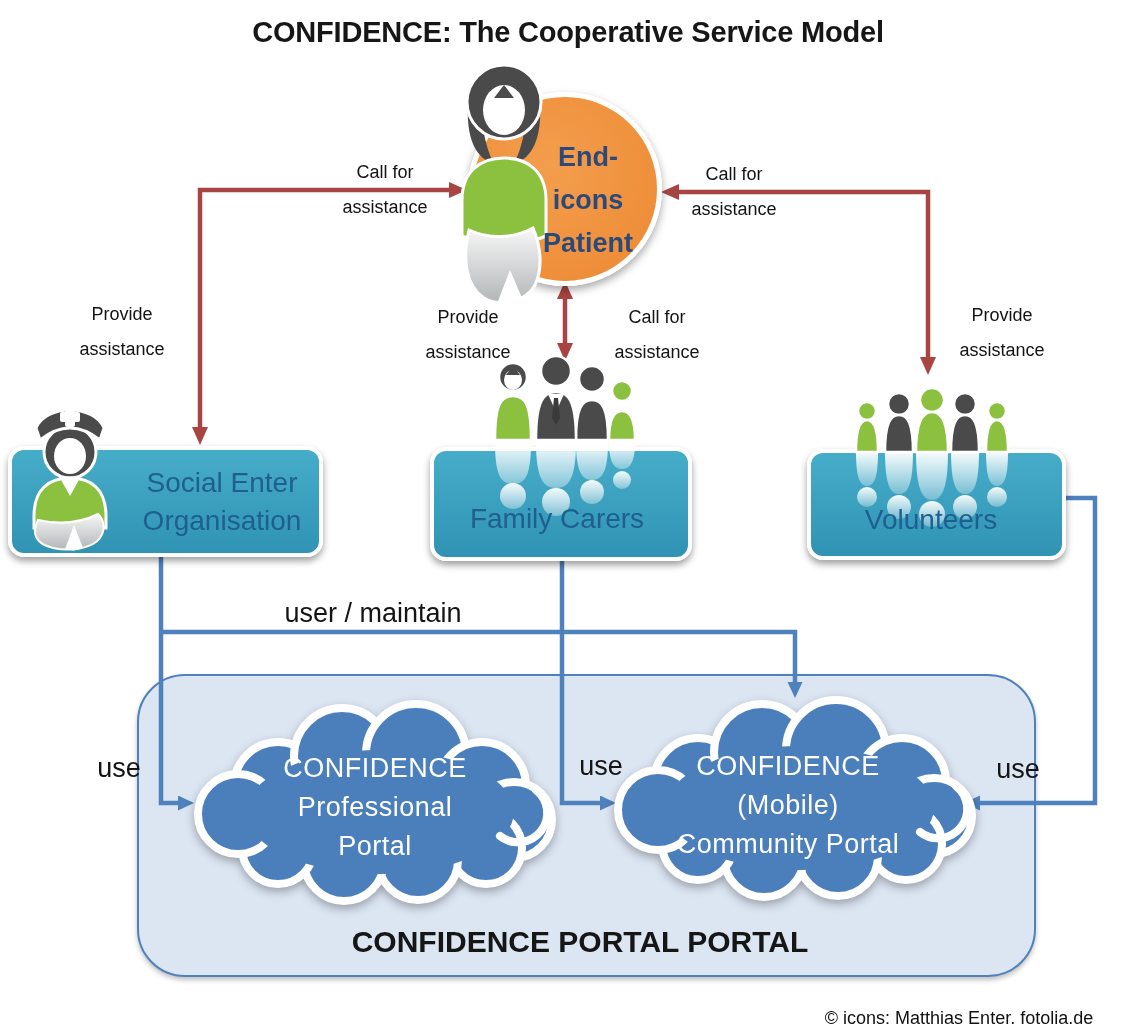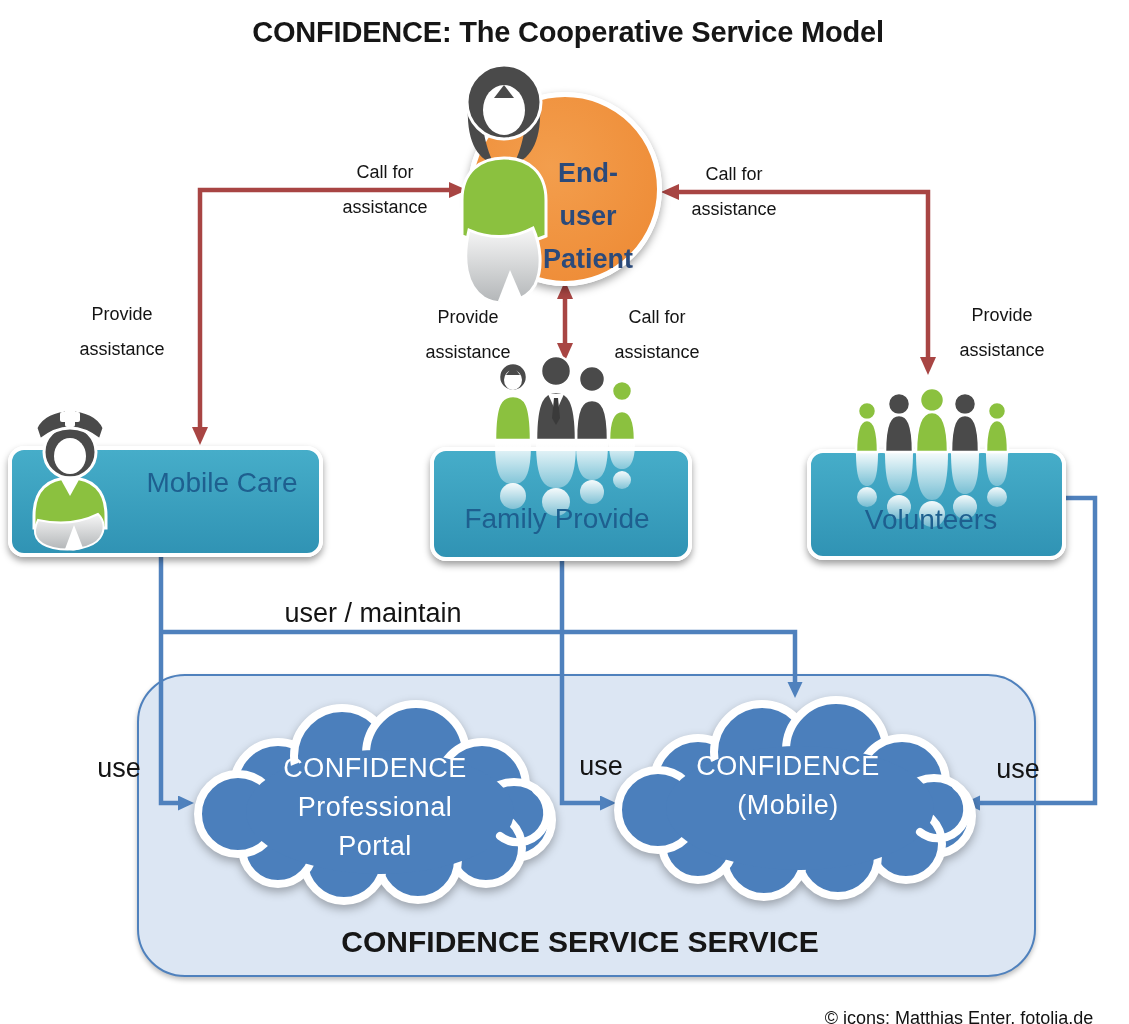--- a/index.html
+++ b/index.html
@@ -63,23 +63,23 @@
     <path d="M565,296 L565,346" fill="none" stroke="#a84543" stroke-width="4.5" marker-start="url(#raS)" marker-end="url(#ra)"></path>
     <path d="M676,192 L928,192 L928,360" fill="none" stroke="#a84543" stroke-width="4.5" marker-start="url(#raS)" marker-end="url(#ra)"></path>
 
     <path d="M161,549 L161,803 L180,803" fill="none" stroke="#4f81bd" stroke-width="4.5" marker-end="url(#ba)"></path>
     <path d="M162,632 L795,632 L795,684" fill="none" stroke="#4f81bd" stroke-width="4.5" marker-end="url(#ba)"></path>
     <path d="M562,553 L562,803 L602,803" fill="none" stroke="#4f81bd" stroke-width="4.5" marker-end="url(#ba)"></path>
     <path d="M1054,498 L1095,498 L1095,803 L978,803" fill="none" stroke="#4f81bd" stroke-width="4.5" marker-end="url(#ba)"></path>
   </svg>
 
   <div class="enduser-circle"></div>
-  <div class="enduser-lbl" style="left:588px;top:136px;margin-top:16px;">
+  <div class="enduser-lbl" style="left:588px;top:136px;">
     <div>End-</div>
-    <div>user</div>
+    <div>icons</div>
     <div>Patient</div>
   </div>
 
   <svg class="shape" style="left:452px;top:58px;" width="105" height="245" viewBox="0 0 105 245">
     <defs>
       <linearGradient id="sil1" x1="0" y1="0" x2="0" y2="1">
         <stop offset="0" stop-color="#f7f7f7"></stop>
           <stop offset="1" stop-color="#b3b6b8"></stop>
       </linearGradient>
     </defs>
@@ -88,21 +88,22 @@
     <circle cx="52" cy="44" r="37" fill="#4a4a4a" stroke="#fff" stroke-width="3"></circle>
     <ellipse cx="52" cy="52" rx="21" ry="25" fill="#ffffff"></ellipse>
     <path d="M52,27 L42,40 L62,40 Z" fill="#4a4a4a"></path>
     <path d="M10,178 L10,142 C10,114 28,100 52,100 C76,100 94,114 94,142 L94,178 C66,190 38,190 10,178 Z" fill="#8bc13f" stroke="#fff" stroke-width="3"></path>
     <path d="M17,172 C10,202 14,228 32,240 C50,250 74,243 83,227 C91,211 89,188 81,170 C60,181 37,181 17,172 Z" fill="url(#sil1)" stroke="#fff" stroke-width="3"></path>
     <path d="M46,243 L58,212 L70,240 C62,246 53,246 46,243 Z" fill="#ffffff"></path>
   </svg>
 
   <div class="actor" style="left:8px;top:446px;width:307px;height:103px;"></div>
   <div class="box-lbl" style="left:222px;top:464px;">
-    <div>Mobile Care</div>
+    <div>Social Enter</div>
+    <div>Organisation</div>
   </div>
   <svg class="shape" style="left:26px;top:394px;" width="88" height="156" viewBox="0 0 88 156">
     <defs>
       <linearGradient id="sil2" x1="0" y1="0" x2="0" y2="1">
         <stop offset="0" stop-color="#f7f7f7"></stop>
           <stop offset="1" stop-color="#b3b6b8"></stop>
       </linearGradient>
     </defs>
     <circle cx="44" cy="58" r="26" fill="#4a4a4a" stroke="#fff" stroke-width="3"></circle>
     <path d="M10,34 C20,10 68,10 78,34 L74,46 C54,30 34,30 14,46 Z" fill="#4a4a4a" stroke="#fff" stroke-width="3"></path>
@@ -127,21 +128,21 @@
       <path d="M94,0 C94,30 100,38 110,38 C120,38 126,30 126,0 Z"></path>
         <circle cx="110" cy="50" r="12"></circle>
       <path d="M54,0 C54,38 62,46 74,46 C86,46 94,38 94,0 Z"></path>
         <circle cx="74" cy="60" r="14"></circle>
       <path d="M13,0 C13,34 19,42 31,42 C43,42 49,34 49,0 Z"></path>
         <circle cx="31" cy="54" r="13"></circle>
       <path d="M127,0 C127,20 132,27 140,27 C148,27 153,20 153,0 Z"></path>
         <circle cx="140" cy="38" r="9"></circle>
     </g>
   </svg>
-  <div class="box-lbl" style="left:557px;top:500px;">Family Provide</div>
+  <div class="box-lbl" style="left:557px;top:500px;">Family Carers</div>
   <svg class="shape" style="left:482px;top:354px;" width="156" height="86" viewBox="0 0 156 86">
     <g stroke="#ffffff" stroke-width="2.5">
       <circle cx="110" cy="25" r="13" fill="#4a4a4a"></circle>
       <path d="M94,86 C94,54 100,46 110,46 C120,46 126,54 126,86 Z" fill="#4a4a4a"></path>
       <circle cx="74" cy="17" r="15" fill="#4a4a4a"></circle>
       <path d="M54,86 C54,46 62,38 74,38 C86,38 94,46 94,86 Z" fill="#4a4a4a"></path>
     </g>
     <path d="M66,40 L74,58 L82,40 Z" fill="#ffffff"></path>
     <path d="M72,44 L76,44 L78,64 L74,71 L70,64 Z" fill="#3a3a3a"></path>
     <g stroke="#ffffff" stroke-width="2.5">
@@ -227,23 +228,24 @@
         <circle cx="152" cy="167" r="40"></circle>
       <circle cx="86" cy="154" r="36"></circle>
         <circle cx="46" cy="120" r="40"></circle>
     </g>
     <ellipse cx="188" cy="118" rx="134" ry="62" fill="#4b7fbc"></ellipse>
     <path d="M344,96 a27,27 0 1 1 -36,46" fill="none" stroke="#ffffff" stroke-width="8" stroke-linecap="round"></path>
   </svg>
   <div class="cloud-lbl" style="left:788px;top:747px;">
     <div>CONFIDENCE</div>
     <div>(Mobile)</div>
-  </div>
-
-  <div class="portal-label" style="left:580px;top:925px;">CONFIDENCE SERVICE SERVICE</div>
+    <div>Community Portal</div>
+  </div>
+
+  <div class="portal-label" style="left:580px;top:925px;">CONFIDENCE PORTAL PORTAL</div>
 
   <div class="lbl" style="left:385px;top:155px;">
     <div>Call for</div>
     <div>assistance</div>
   </div>
   <div class="lbl" style="left:734px;top:157px;">
     <div>Call for</div>
     <div>assistance</div>
   </div>
   <div class="lbl" style="left:122px;top:297px;">

